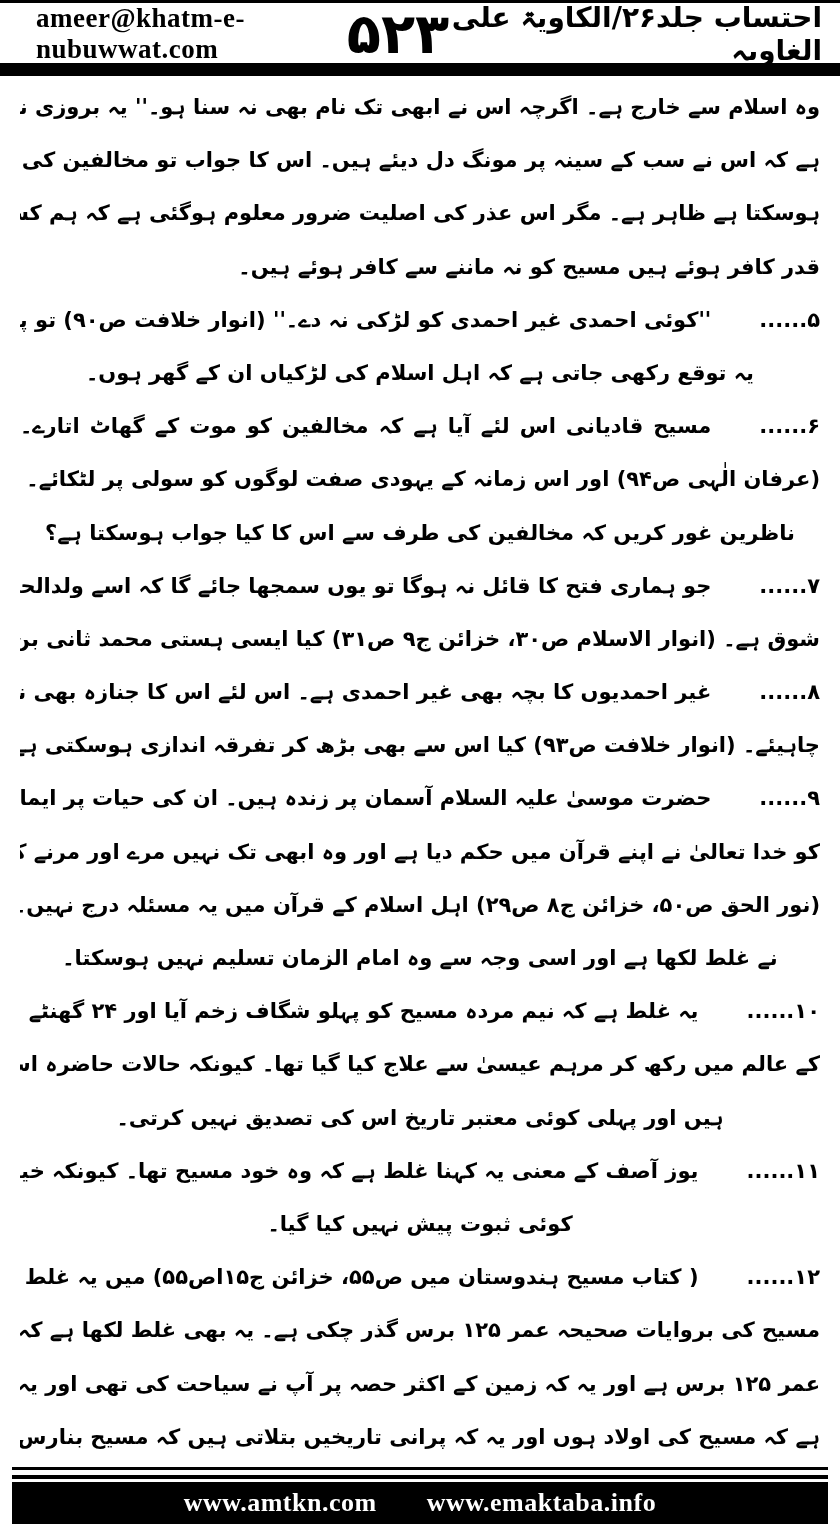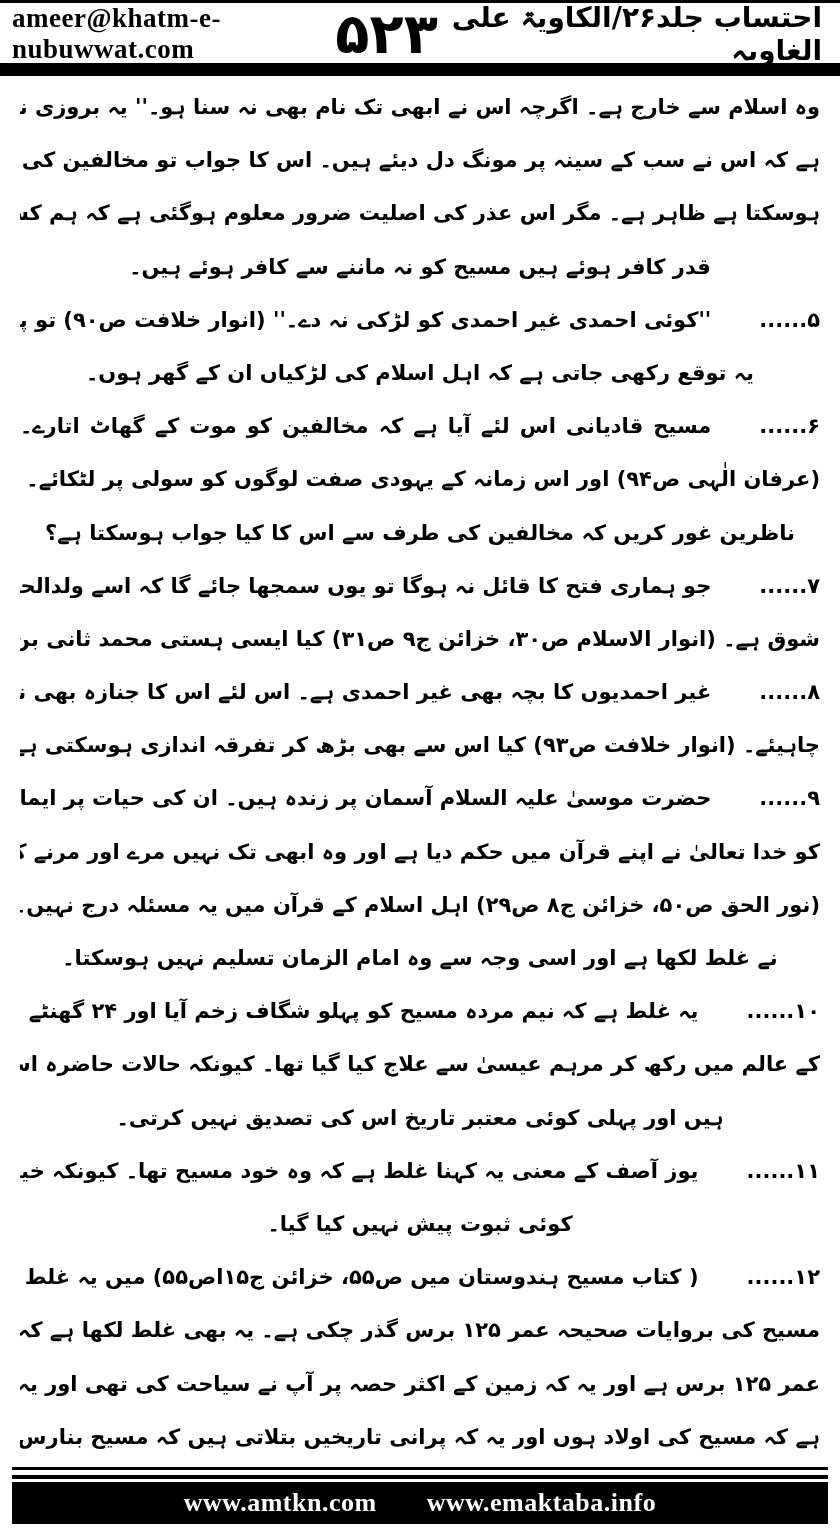--- a/index.html
+++ b/index.html
@@ -9,21 +9,21 @@
     margin:0 auto;
     background:#ffffff;
     color:#000;
     overflow:hidden;
     box-sizing:border-box;
   }
   .toprule{height:3px;background:#000;}
   .header{
     display:flex;align-items:center;justify-content:space-between;
     height:60px;
-    padding:2px 18px 0 12px;
+    padding:2px 18px 0 36px;
     box-sizing:border-box;
   }
   .header-left{display:flex;align-items:center;gap:28px;}
   .email{
     font-family:"Liberation Serif", serif;
     font-weight:bold;font-size:27px;letter-spacing:0.5px;
   }
   .pagenum{
     font-family:"DejaVu Sans", sans-serif;
     direction:rtl;unicode-bidi:plaintext;
@@ -43,21 +43,21 @@
     direction:rtl;
     font-family:"DejaVu Sans", sans-serif;
     font-weight:bold;
     font-size:21px;
     height:53.2px;line-height:53.2px;
     white-space:nowrap;
     overflow:hidden;
   }
   .align-justify{text-align:justify;text-align-last:justify;}
   .align-center{text-align:center;}
-  .align-right{text-align:center;}
+  .align-right{text-align:right;}
   .align-left{text-align:center;}
   .marker{margin-left:48px;}
   .footrules{
     margin:3px 12px 3px 12px;
     border-top:3px solid #000;
     border-bottom:4px solid #000;
     height:5px;
   }
   .footbar{
     margin:0 12px;

